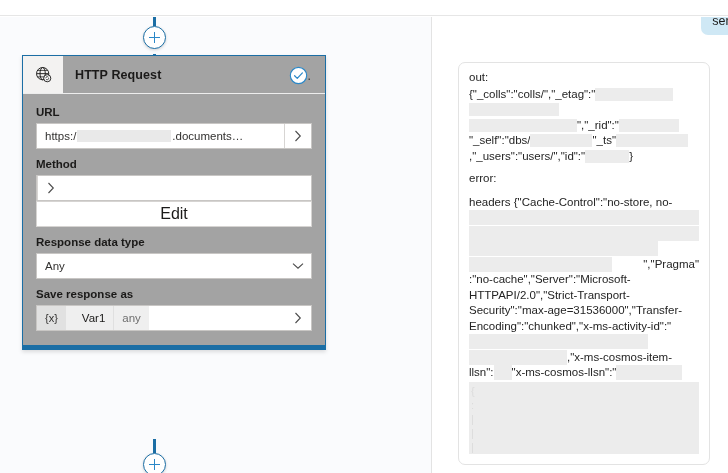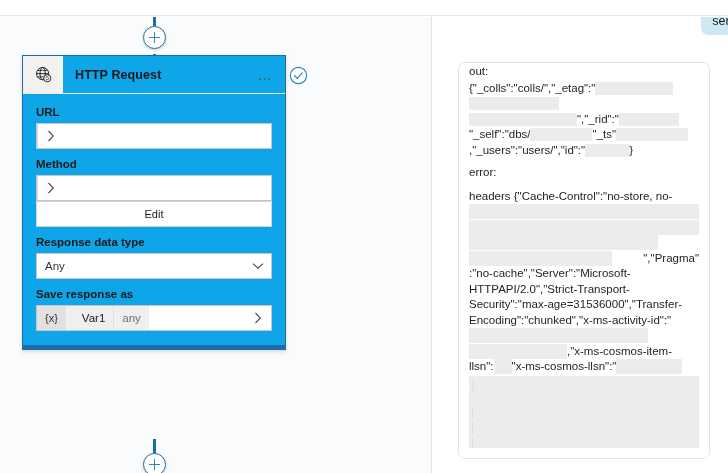--- a/index.html
+++ b/index.html
@@ -93,22 +93,22 @@
   .plus-node .bar-v {
     left: 9.6px; top: 4.5px;
     width: 1.6px; height: 11px;
   }
 
   
   .card {
     position: absolute;
     left: 22px;
     top: 38px;
-    width: 264px;
-    background: #0ea5e9;
+    width: 304px;
+    background: #a3a3a3;
     border: 1.5px solid #1b6ea5;
     border-bottom: 5px solid #1b6ea5;
     box-sizing: border-box;
     box-shadow: 0 1.6px 4px rgba(0,0,0,0.13);
   }
 
   .card-header {
     display: flex;
     align-items: center;
     height: 37px;
@@ -196,21 +196,21 @@
   .url-val { gap: 0; }
   .url-val .seg { white-space: pre; }
 
   .btn-edit {
     display: flex;
     align-items: center;
     justify-content: center;
     height: 26px;
     border: 1px solid #d6d4d2;
     background: #ffffff;
-    font-size: 11px;
+    font-size: 16px;
     color: #1b1a19;
     cursor: pointer;
     box-sizing: border-box;
   }
 
   
   .var-row .chips {
     display: flex;
     align-items: stretch;
     height: 24px;
@@ -268,21 +268,21 @@
 
   .resp-bubble {
     position: absolute;
     left: 25px;
     top: 45px;
     width: 252px;
     border: 1px solid #e3e3e3;
     border-radius: 7px;
     background: #ffffff;
     box-sizing: border-box;
-    padding: 1px 10px 10px 10px;
+    padding: 7px 10px 10px 10px;
     font-size: 11.5px;
     line-height: 15.5px;
     color: #242424;
   }
   .resp-bubble .lbl { margin: 0 0 1px 0; }
   .resp-bubble .gap { height: 7px; }
   .resp-bubble .wrapline { word-break: break-word; }
 
   .blk {
     display: inline-block;
@@ -337,20 +337,25 @@
           </svg>
         </div>
         <div class="title">HTTP Request</div>
         <div class="ellipsis">…</div>
       </div>
 
       <div class="card-body">
 
         <div class="field-label first">URL</div>
         <div class="field-box">
+          <div class="value url-val">
+            <span class="seg">https:/</span>
+              <span class="redact" style="width:94px;margin:0 1px;"></span>
+              <span class="seg">.documents…</span>
+          </div>
           <div class="chev with-divider">
             <svg width="8" height="12" viewBox="0 0 8 12" aria-hidden="true">
                 <path d="M1.5 1 L6.3 6 L1.5 11" fill="none" stroke="currentColor" stroke-width="1.1"></path>
               </svg>
           </div>
         </div>
 
         <div class="field-label">Method</div>
         <div class="field-box">
           <div class="chev with-divider">

